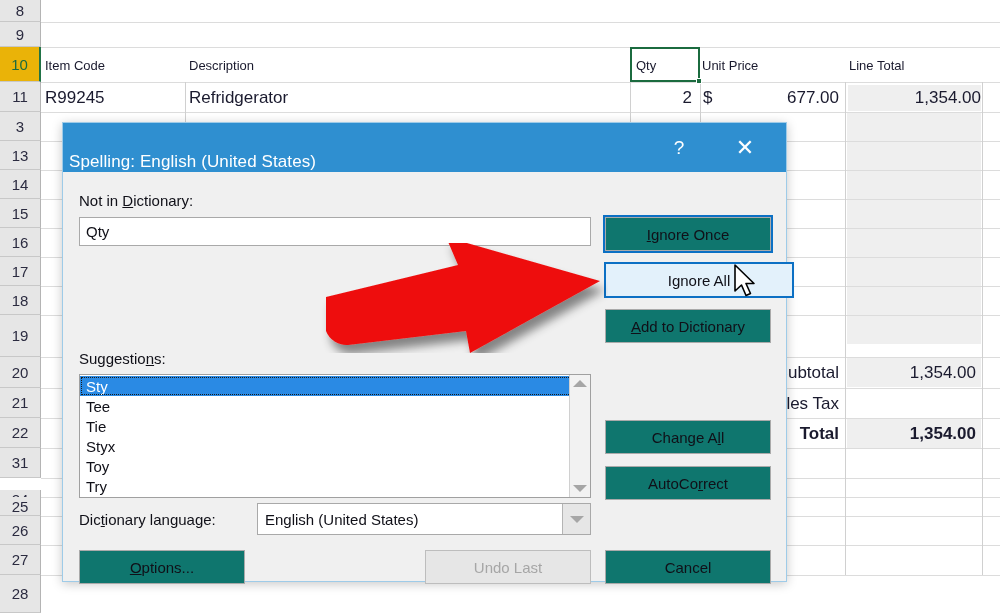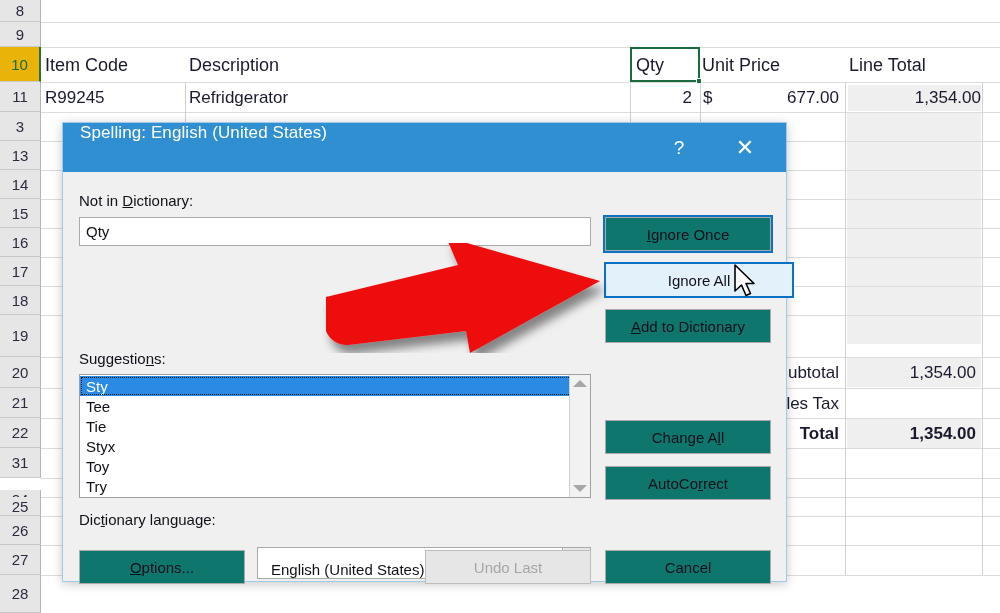--- a/index.html
+++ b/index.html
@@ -32,21 +32,21 @@
   .gridline-v { position: absolute; width: 1px; background: #d0d0d0; }
 
   .cell {
     position: absolute;
     font-family: "Liberation Sans", sans-serif;
     color: #1a1a2e;
     display: flex; align-items: center;
     white-space: nowrap;
     overflow: hidden;
   }
-  .cell.hdr { font-size: 18px; }
+  .cell.hdr { font-size: 13px; }
   .cell.val { font-size: 17px; }
   .cell.right { justify-content: flex-end; }
   .cell.shade { background: #efefef; }
   .cell.bold { font-weight: bold; }
 
   .qty-sel {
     position: absolute;
     border: 2px solid #1b6b3f;
     background: transparent;
     pointer-events: none;
@@ -64,22 +64,22 @@
     left: 62px; top: 122px;
     width: 725px; height: 460px;
     background: #f0f0f0;
     border: 1px solid #9ecbe8;
     box-shadow: 0 2px 10px rgba(0,0,0,.22);
     z-index: 30;
   }
   .titlebar {
     height: 49px;
     background: #2f8fd0;
-    display: flex; align-items: flex-start;
-    padding-left: 17px;
+    display: flex; align-items: flex-end;
+    padding-left: 6px;
     position: relative;
   }
   .title-text {
     color: #ffffff;
     font-size: 17px;
     font-family: "Liberation Sans", sans-serif;
     letter-spacing: .1px;
   }
   .tb-btn {
     position: absolute; top: 0; height: 49px;
@@ -164,25 +164,24 @@
   }
   .btn u { text-decoration: underline; }
   .btn.focus { outline: 2px solid #0c70c4; outline-offset: 0px; }
   .btn.hover { background: #e3f1fb; border: 1px solid #0c70c4; outline: 1px solid #0c70c4; outline-offset: 0; }
   .btn.disabled { color: #a6a6a6; background: #e6e6e6; border-color: #bdbdbd; }
 
   .combo {
     position: absolute;
     background: #ffffff;
     border: 1px solid #a9a9a9;
-    display: flex; align-items: flex-end;
+    display: flex; align-items: center;
     font-size: 15px; color: #101018;
-    padding-left: 13px;
-    font-family: "Liberation Sans", sans-serif;
-    margin-top: 44px;
+    padding-left: 7px;
+    font-family: "Liberation Sans", sans-serif;
   }
   .combo-arrow {
     position: absolute; right: 0; top: 0; bottom: 0;
     width: 28px;
     background: #e6e6e6;
     border-left: 1px solid #b4b4b4;
     display: flex; align-items: center; justify-content: center;
   }
 
   

